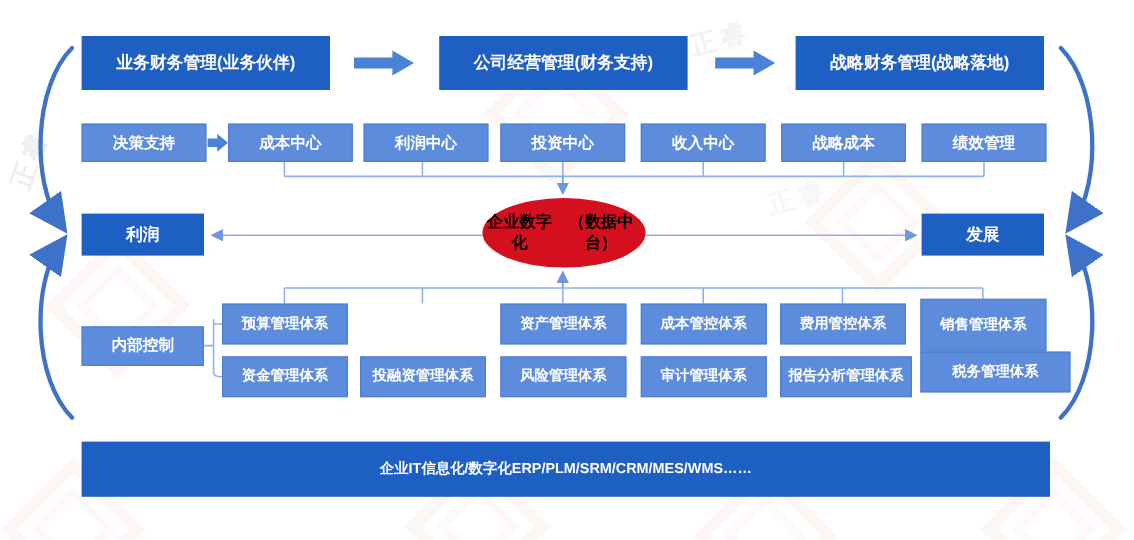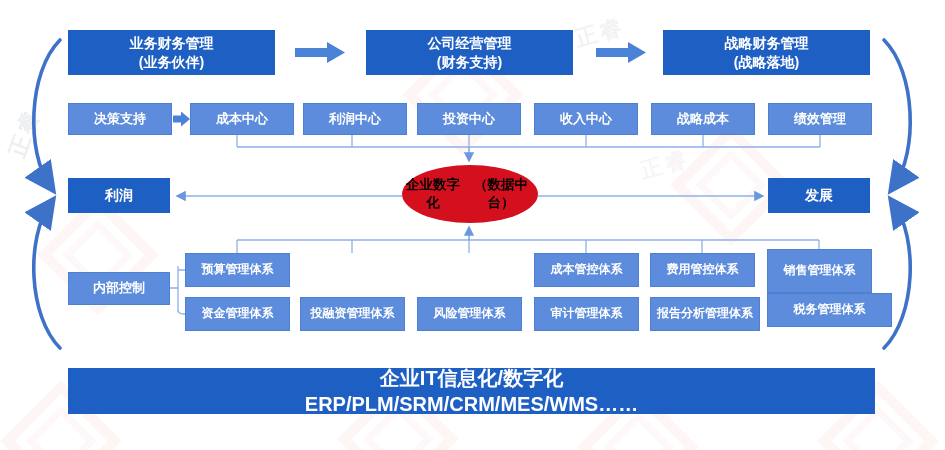--- a/index.html
+++ b/index.html
@@ -8,21 +8,21 @@
     font-family:"Liberation Sans","DejaVu Sans",sans-serif;
   }
   svg.layer{position:absolute;left:0;top:0;width:945px;height:450px;}
   .box{
     position:absolute;display:flex;align-items:center;justify-content:center;
     color:#fff;font-weight:700;text-align:center;box-sizing:border-box;line-height:1.3;
     z-index:2;
   }
   .dark{background:#1e5fc4;}
   .light{background:#5c8cdb;border:1px solid #4c80d0;}
-  .col{flex-direction:column;}
+  .col{}
   .f14{font-size:14px;}
   .f13{font-size:13px;}
   .f12{font-size:12px;}
   .hub{
     position:absolute;left:402px;top:165px;width:136px;height:58px;border-radius:50%;
     background:#d40f1e;color:#000000;font-weight:700;display:flex;flex-direction:row;
     align-items:center;justify-content:center;font-size:13.5px;line-height:1.35;z-index:3;
     text-align:center;
   }
   .wm-d{
@@ -111,29 +111,30 @@
   <div class="box dark f14" style="left:68px;top:178px;width:102px;height:35px;">利润</div>
   <div class="hub">
     <span>企业数字化</span>
     <span>（数据中台）</span>
   </div>
   <div class="box dark f14" style="left:768px;top:178px;width:102px;height:35px;">发展</div>
 
   <div class="box light f13" style="left:68px;top:272px;width:102px;height:33px;">内部控制</div>
 
   <div class="box light f12" style="left:185px;top:253px;width:105px;height:34px;">预算管理体系</div>
+  <div class="box light f12" style="left:417px;top:253px;width:105px;height:34px;">资产管理体系</div>
   <div class="box light f12" style="left:534px;top:253px;width:105px;height:34px;">成本管控体系</div>
   <div class="box light f12" style="left:650px;top:253px;width:105px;height:34px;">费用管控体系</div>
   <div class="box light f12" style="left:767px;top:249px;width:105px;height:44px;">销售管理体系</div>
 
   <div class="box light f12" style="left:185px;top:297px;width:105px;height:34px;">资金管理体系</div>
   <div class="box light f12" style="left:300px;top:297px;width:105px;height:34px;">投融资管理体系</div>
   <div class="box light f12" style="left:417px;top:297px;width:105px;height:34px;">风险管理体系</div>
   <div class="box light f12" style="left:534px;top:297px;width:105px;height:34px;">审计管理体系</div>
   <div class="box light f12" style="left:650px;top:297px;width:110px;height:34px;">报告分析管理体系</div>
   <div class="box light f12" style="left:767px;top:293px;width:125px;height:34px;">税务管理体系</div>
 
-  <div class="box dark col" style="left:68px;top:368px;width:807px;height:46px;font-size:20px;">
+  <div class="box dark col" style="left:68px;top:368px;width:807px;height:46px;font-size:12px;">
     <span>企业IT信息化/数字化</span>
     <span>ERP/PLM/SRM/CRM/MES/WMS……</span>
   </div>
 
 </div>
 
 </body></html>

